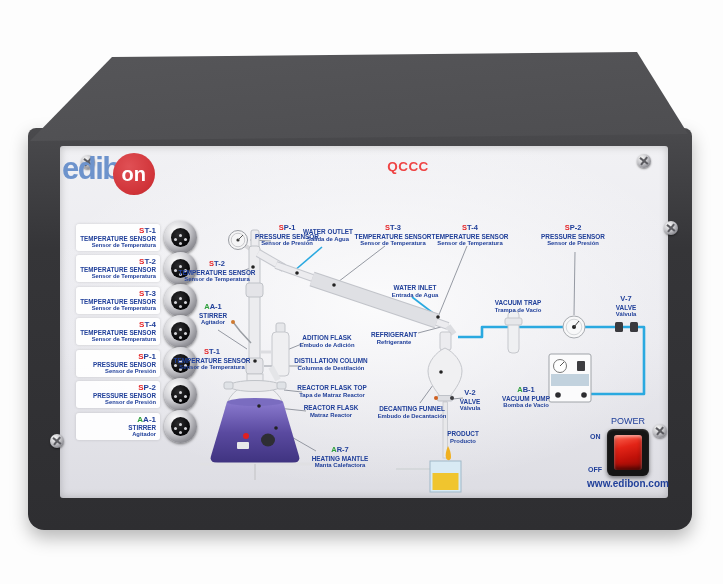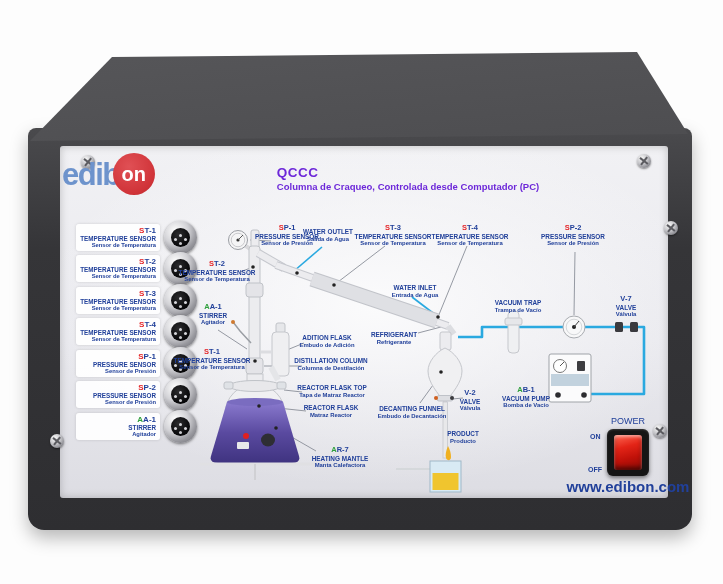--- a/index.html
+++ b/index.html
@@ -18,27 +18,27 @@
       linear-gradient(180deg,#f1f1f4 0%,#e9e9ee 55%,#dddde3 100%);
     border-radius:3px;box-shadow:inset 0 0 8px rgba(0,0,0,.22);}
 
   .screw{position:absolute;width:14px;height:14px;border-radius:50%;z-index:6;
     background:radial-gradient(circle at 35% 30%,#fafafa,#c2c2c6 45%,#8a8a90 75%,#6f6f75);
     box-shadow:0 1px 2px rgba(0,0,0,.45);}
   .screw::before,.screw::after{content:"";position:absolute;left:2px;right:2px;top:6px;height:1.8px;background:#5b5b60;}
   .screw::before{transform:rotate(38deg);} .screw::after{transform:rotate(-52deg);}
 
   
-  .logo{position:absolute;left:62px;top:153px;display:flex;align-items:center;z-index:6;}
+  .logo{position:absolute;left:62px;top:153px;display:flex;align-items:flex-start;z-index:6;}
   .logo-text{font-size:31px;font-weight:bold;color:#6d93cc;letter-spacing:-1.5px;line-height:1;}
   .logo-circle{width:42px;height:42px;border-radius:50%;background:radial-gradient(circle at 38% 32%,#e05055,#d03338 70%,#b4262b);
     color:#fff;font-size:20px;font-weight:bold;display:flex;align-items:center;justify-content:center;margin-left:-7px;}
 
   
-  .title{position:absolute;left:408px;top:159px;transform:translateX(-50%);text-align:left;color:#6d28d9;z-index:6;white-space:nowrap;margin-top:6px;}
+  .title{position:absolute;left:408px;top:159px;transform:translateX(-50%);text-align:right;color:#ef4444;z-index:6;white-space:nowrap;}
   .title .model{font-size:13.5px;font-weight:bold;letter-spacing:.5px;}
   .title .t-en{font-size:10.5px;font-weight:bold;margin-top:1px;}
   .title .t-es{font-size:9.5px;font-weight:bold;margin-top:1px;}
 
   
   .srow{position:absolute;left:76px;display:flex;align-items:center;gap:4px;z-index:6;}
   .spill{width:76px;background:rgba(255,255,255,.92);border-radius:3px;padding:2px 4px;text-align:right;
     box-shadow:0 0 3px rgba(0,0,0,.15);color:#21409a;line-height:1.15;}
   .scode{font-size:8px;font-weight:bold;}
   .sl1{font-size:6.3px;font-weight:bold;}
@@ -62,21 +62,21 @@
   .acc[data-accent="blue"]{color:#21409a;}
 
   
   .power-label{position:absolute;left:628px;top:416px;transform:translateX(-50%);font-size:9px;font-weight:normal;color:#21409a;z-index:6;}
   .onoff{position:absolute;font-size:7px;font-weight:bold;color:#21409a;z-index:6;}
   .rocker-frame{position:absolute;left:607px;top:429px;width:42px;height:47px;background:#151515;border-radius:6px;
     box-shadow:0 2px 4px rgba(0,0,0,.5), inset 0 1px 2px rgba(255,255,255,.15);z-index:6;}
   .rocker{position:absolute;left:7px;top:6px;width:28px;height:35px;border-radius:3px;
     background:linear-gradient(165deg,#ff6a55 0%,#e32417 35%,#c01109 65%,#8d0b06 100%);
     box-shadow:inset 0 2px 3px rgba(255,255,255,.45), inset 0 -3px 4px rgba(0,0,0,.5);}
-  .website{position:absolute;left:628px;top:478px;transform:translateX(-50%);font-size:15px;font-weight:bold;color:#21409a;z-index:6;white-space:nowrap;}
+  .website{position:absolute;left:628px;top:478px;transform:translateX(-50%);font-size:10px;font-weight:bold;color:#21409a;z-index:6;white-space:nowrap;}
 
   svg.overlay{position:absolute;inset:0;z-index:5;pointer-events:none;}
 </style>
 </head>
 <body>
 
 <div id="canvas">
 
   <div class="chassis-body"></div>
   <div class="chassis-top"></div>
@@ -90,21 +90,20 @@
 
   <div class="logo">
     <span class="logo-text">edib</span>
     <span class="logo-circle">
         <span>on</span>
       </span>
   </div>
 
   <div class="title">
     <div class="model">QCCC</div>
-    <div class="t-es">Columna de Craqueo, Controlada desde Computador (PC)</div>
   </div>
 
   <div class="srow" style="top:221px">
     <div class="spill">
       <div class="scode"><span class="acc" data-accent="red">S</span><span>T-1</span></div>
       <div class="sl1">TEMPERATURE SENSOR</div>
         <div class="sl2">Sensor de Temperatura</div>
     </div>
     <div class="connector">
         <span class="pin"></span>

